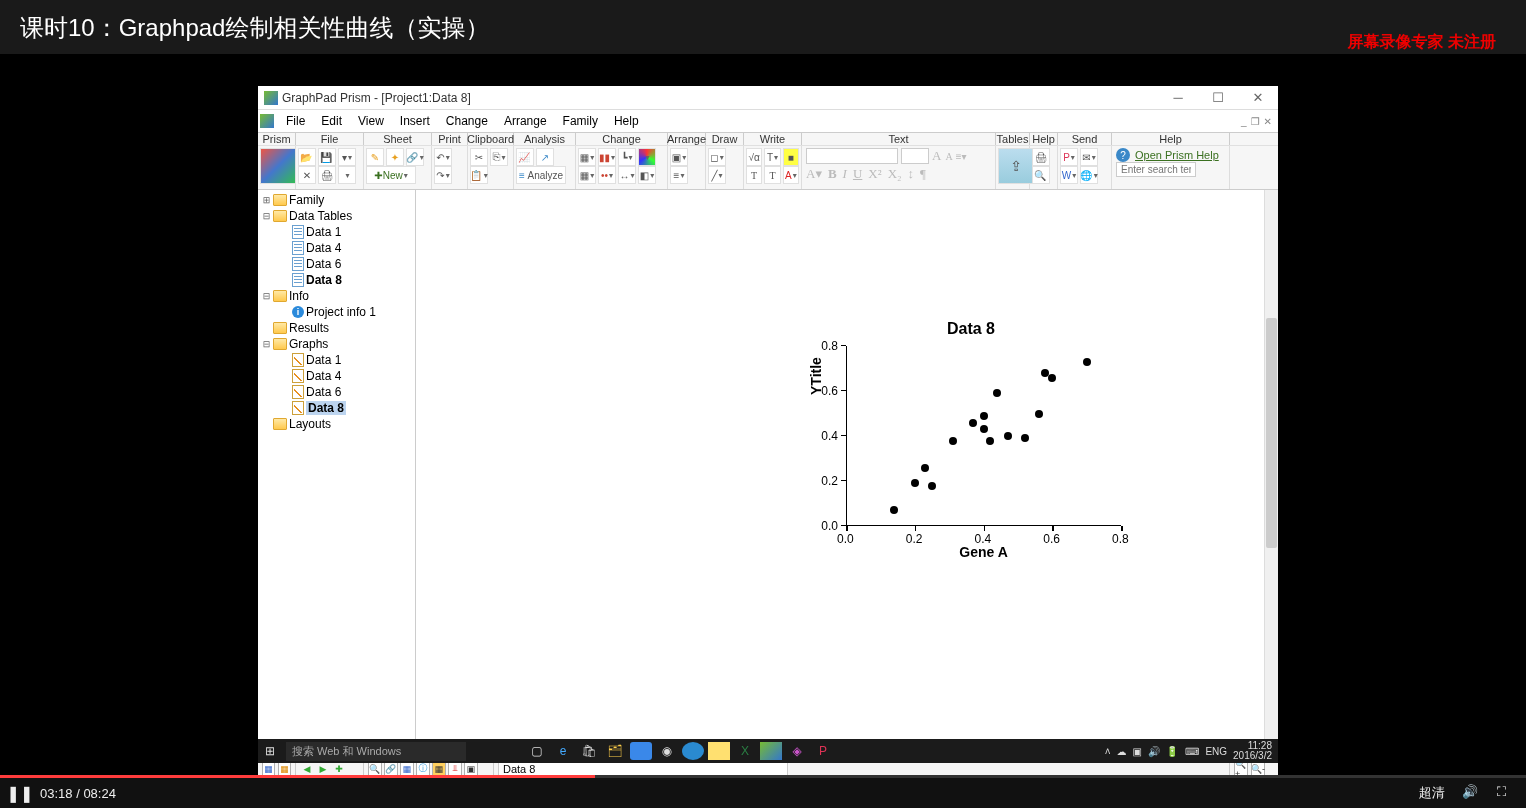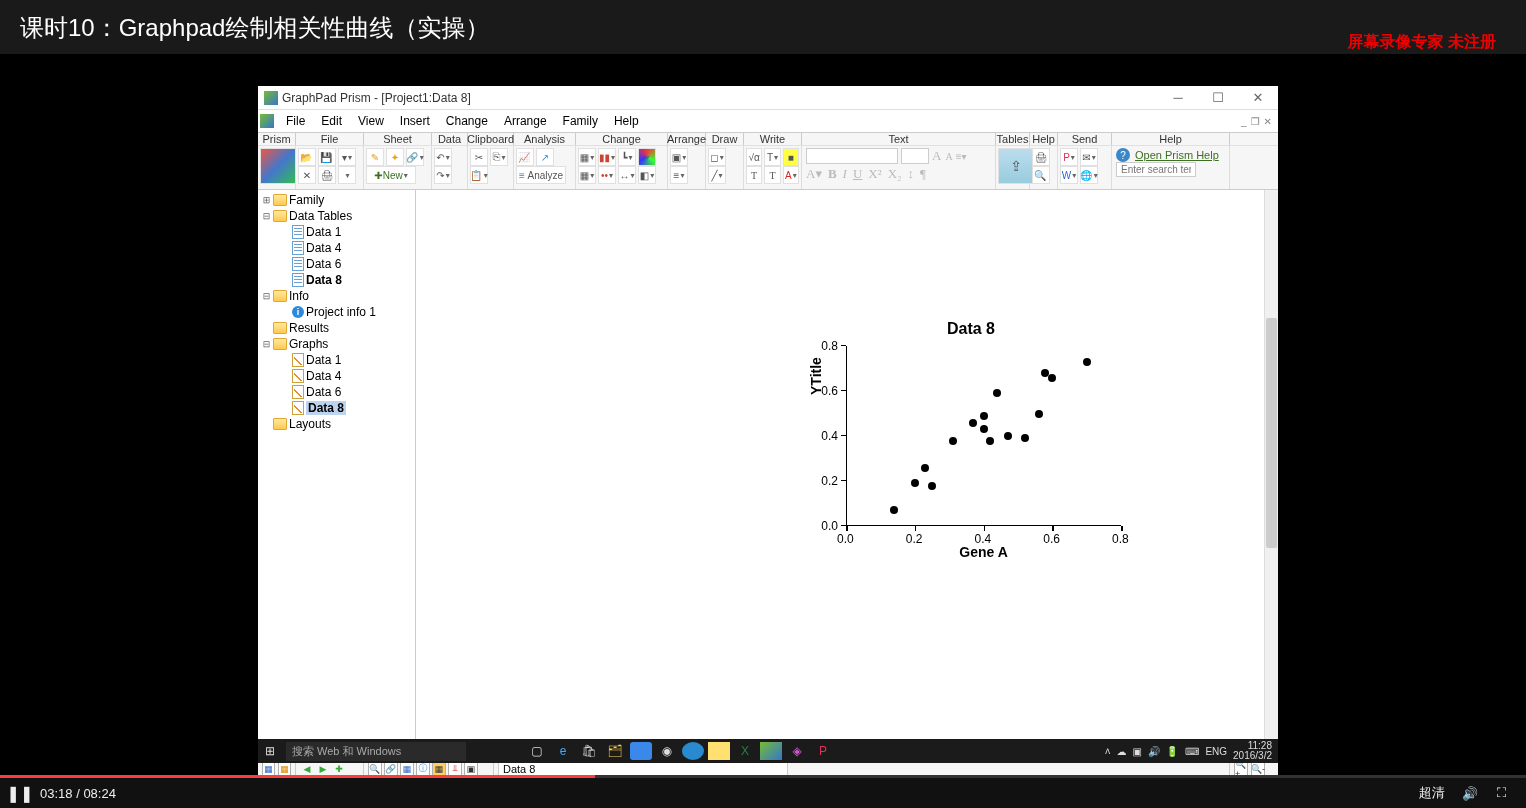--- a/index.html
+++ b/index.html
@@ -60,21 +60,21 @@
 .taskbar .start { width: 24px; text-align: center; }
 .taskbar .search { background: #2a2a2a; padding: 2px 6px; margin-left: 4px; color: #aaa; font-size: 11px; width: 180px; }
 .taskbar .tray { margin-left: auto; display: flex; gap: 6px; align-items: center; padding-right: 6px; }
 .taskbar .tray span { font-size: 10px; }
 .tb-icons { display:flex; gap:4px; margin-left:60px; }
 .tb-ico { width:22px; height:18px; display:flex; align-items:center; justify-content:center; }
 .video-controls { position: absolute; left: 0; right: 0; bottom: 0; height: 30px; background: #111; display: flex; align-items: center; color: #eee; font-size: 13px; }
 .video-controls .prog { position: absolute; left: 0; right: 0; top: -3px; height: 3px; background: #333; }
 .video-controls .prog-fill { height: 100%; background: #ff3c3c; width: 39%; }
 .video-controls .play { width: 40px; text-align: center; font-size: 16px; cursor: pointer; }
-.video-controls .right { margin-left: auto; display: flex; align-items: center; gap: 18px; padding-right: 20px; }
+.video-controls .right { margin-left: auto; display: flex; gap: 18px; padding-right: 20px; }
 .vicon { cursor: pointer; }
 .searchbox { background:#fff; border:1px solid #ccc; font-size:10px; padding:1px 4px; width:80px; color:#888; }
 .text-tools { display:flex; align-items:center; gap:4px; font-family:'Times New Roman'; font-size:13px; color:#bbb; }
 .help-link { color:#3a7020; font-size:11px; text-decoration:underline; cursor:pointer; }
 .help-q { width:14px; height:14px; border-radius:50%; background:#3a88c8; color:#fff; font-size:10px; display:flex; align-items:center; justify-content:center; margin-right:2px; }
 .drop-arrow::after { content:'▾'; font-size:8px; margin-left:1px; color:#666; }
 </style>
 </head>
 <body>
 
@@ -109,21 +109,21 @@
       <span>_</span>
       <span>❐</span>
       <span>✕</span>
     </span>
   </div>
 
   <div class="toolbar-groups" id="tg-row">
       <div class="tg" style="width: 38px;">Prism</div>
       <div class="tg" style="width: 68px;">File</div>
       <div class="tg" style="width: 68px;">Sheet</div>
-      <div class="tg" style="width: 36px;">Data</div>
+      <div class="tg" style="width: 36px;">Print</div>
       <div class="tg" style="width: 46px;">Clipboard</div>
       <div class="tg" style="width: 62px;">Analysis</div>
       <div class="tg" style="width: 92px;">Change</div>
       <div class="tg" style="width: 38px;">Arrange</div>
       <div class="tg" style="width: 38px;">Draw</div>
       <div class="tg" style="width: 58px;">Write</div>
       <div class="tg" style="width: 194px;">Text</div>
       <div class="tg" style="width: 34px;">Tables</div>
       <div class="tg" style="width: 28px;">Help</div>
       <div class="tg" style="width: 54px;">Send</div>

